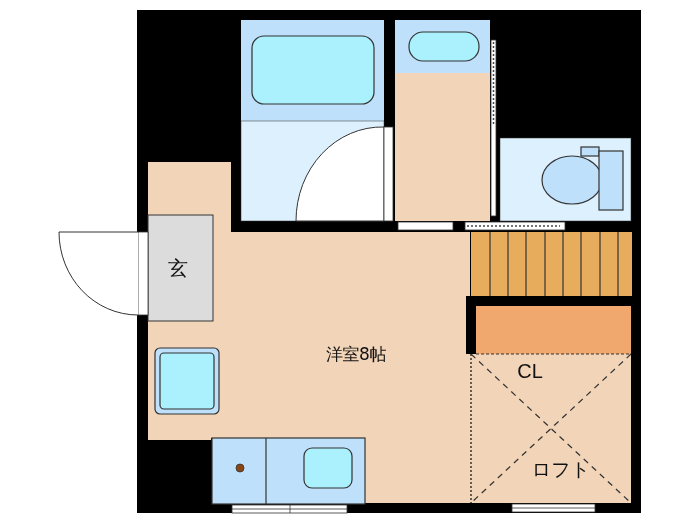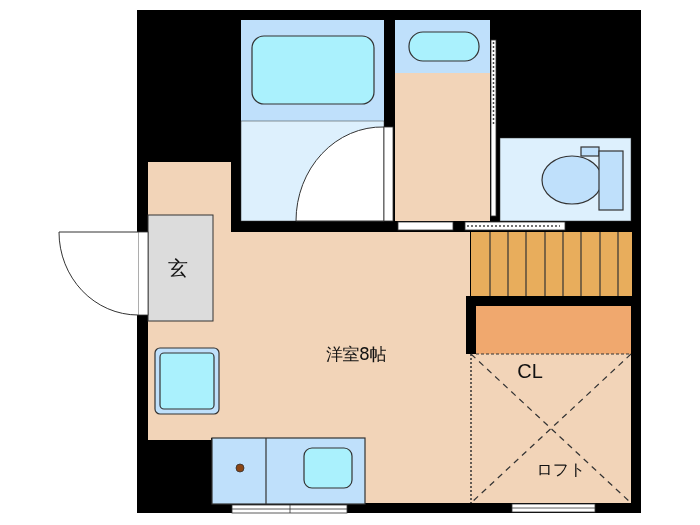--- a/index.html
+++ b/index.html
@@ -2,21 +2,21 @@
 <html><head>
 <meta charset="utf-8">
 <style>
   html, body { margin: 0; padding: 0; background: #ffffff; }
   body { width: 700px; height: 525px; position: relative; overflow: hidden; font-family: "DejaVu Sans", sans-serif; }
   #plan { position: absolute; left: 0; top: 0; width: 700px; height: 525px; }
   .lbl { position: absolute; color: #111; font-family: "DejaVu Sans", sans-serif; white-space: nowrap; transform: translate(-50%, -50%); }
   .lbl-main { font-size: 17px; letter-spacing: -0.5px; }
   .lbl-genkan { font-size: 20px; }
   .lbl-cl { font-size: 20px; font-family: "Liberation Sans", sans-serif; }
-  .lbl-loft { font-size: 16px; }
+  .lbl-loft { font-size: 19px; }
 </style>
 </head>
 <body>
 
 <svg id="plan" viewBox="0 0 700 525" xmlns="http://www.w3.org/2000/svg">
 
   <rect x="137" y="10" width="504" height="503" fill="#000"></rect>
 
   <path d="M148 162 L231 162 L231 232 L470 232 L470 354 L631 354 L631 503 L365 503 L365 438 L211 438 L211 440 L148 440 Z" fill="#f2d4b8"></path>
 

